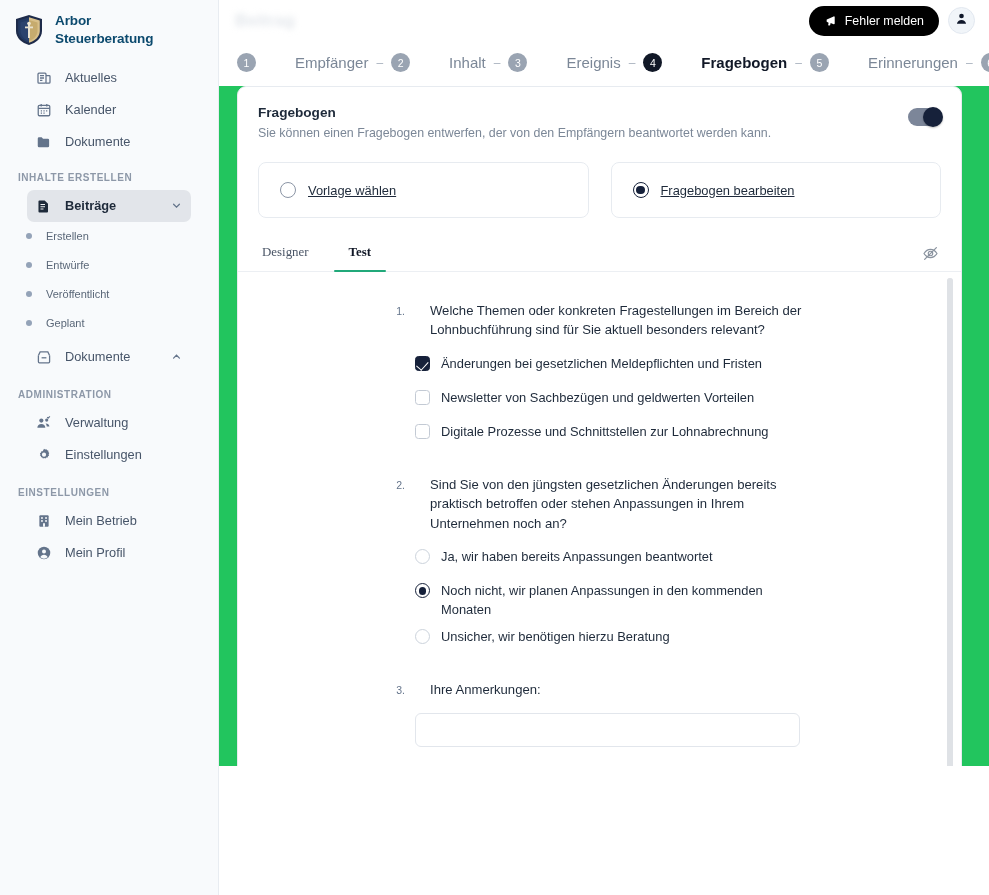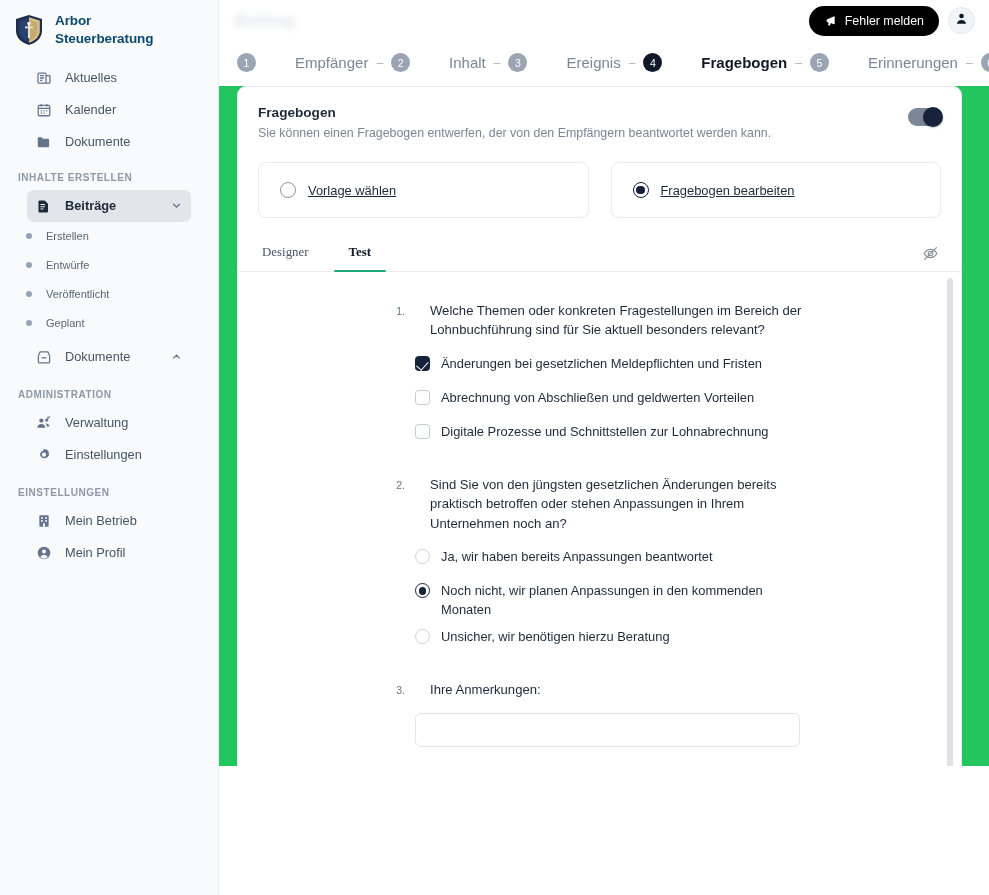--- a/index.html
+++ b/index.html
@@ -725,21 +725,21 @@
               <span class="q-num">1.</span>
               <span class="q-text">Welche Themen oder konkreten Fragestellungen im Bereich der Lohnbuchführung sind für Sie aktuell besonders relevant?</span>
             </div>
             <div class="choices">
               <div class="choice checked">
                 <span class="cb"></span>
                 <span class="lbl">Änderungen bei gesetzlichen Meldepflichten und Fristen</span>
               </div>
               <div class="choice">
                 <span class="cb"></span>
-                <span class="lbl">Abrechnung von Abschließen und geldwerten Vorteilen</span>
+                <span class="lbl">Newsletter von Sachbezügen und geldwerten Vorteilen</span>
               </div>
               <div class="choice">
                 <span class="cb"></span>
                 <span class="lbl">Digitale Prozesse und Schnittstellen zur Lohnabrechnung</span>
               </div>
             </div>
           </div>
 
           <div class="q-gap"></div>
 

